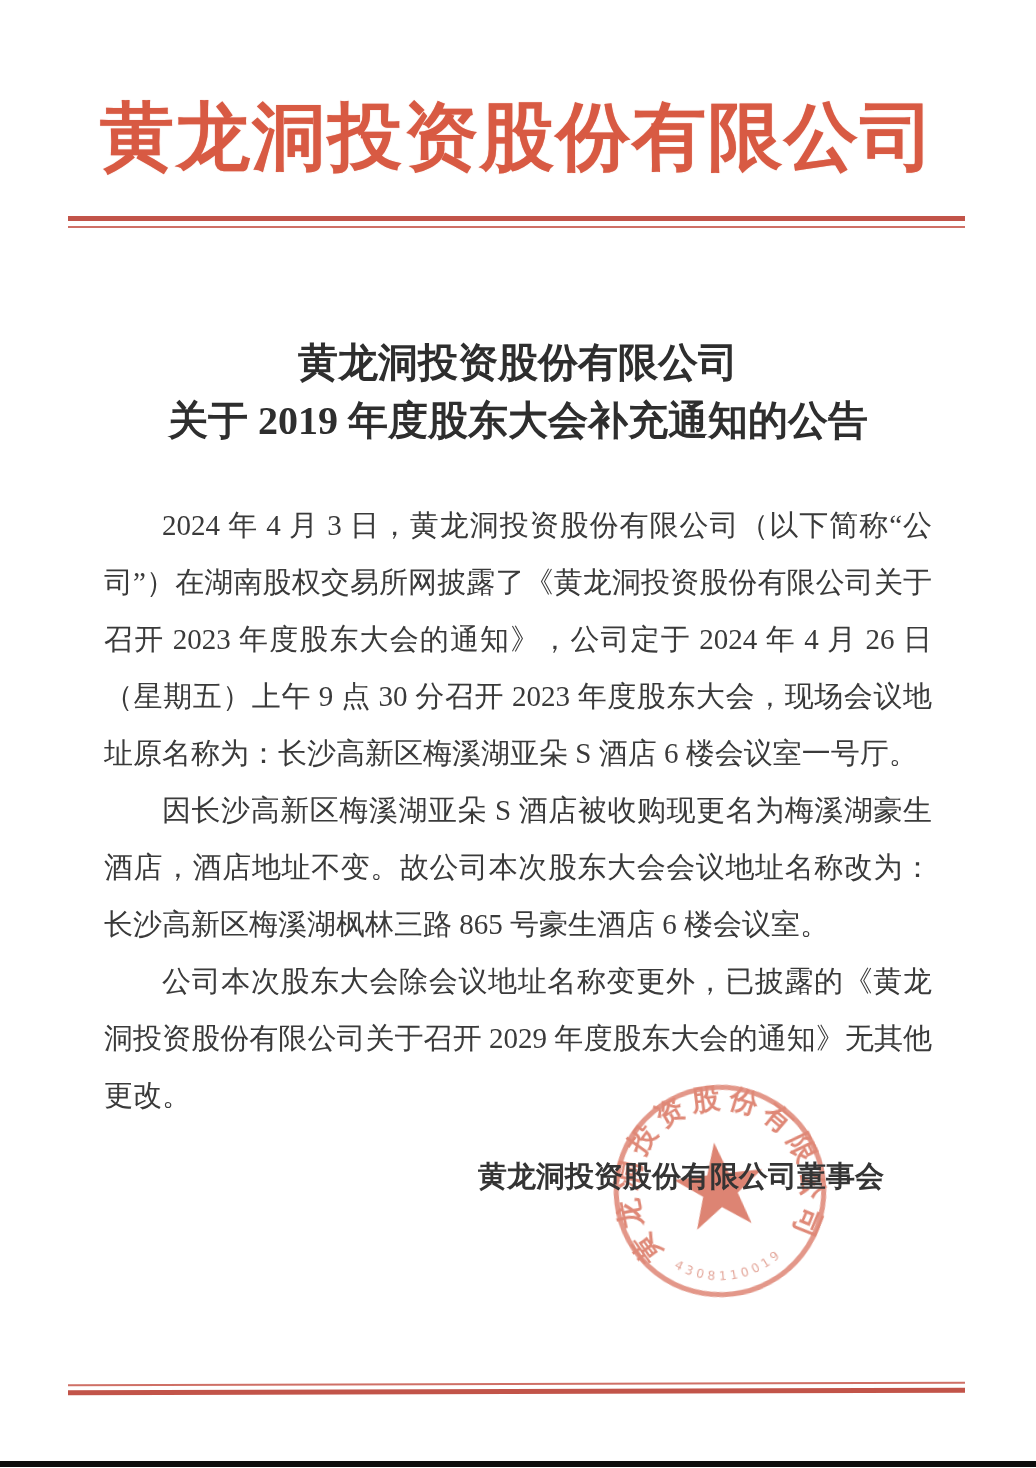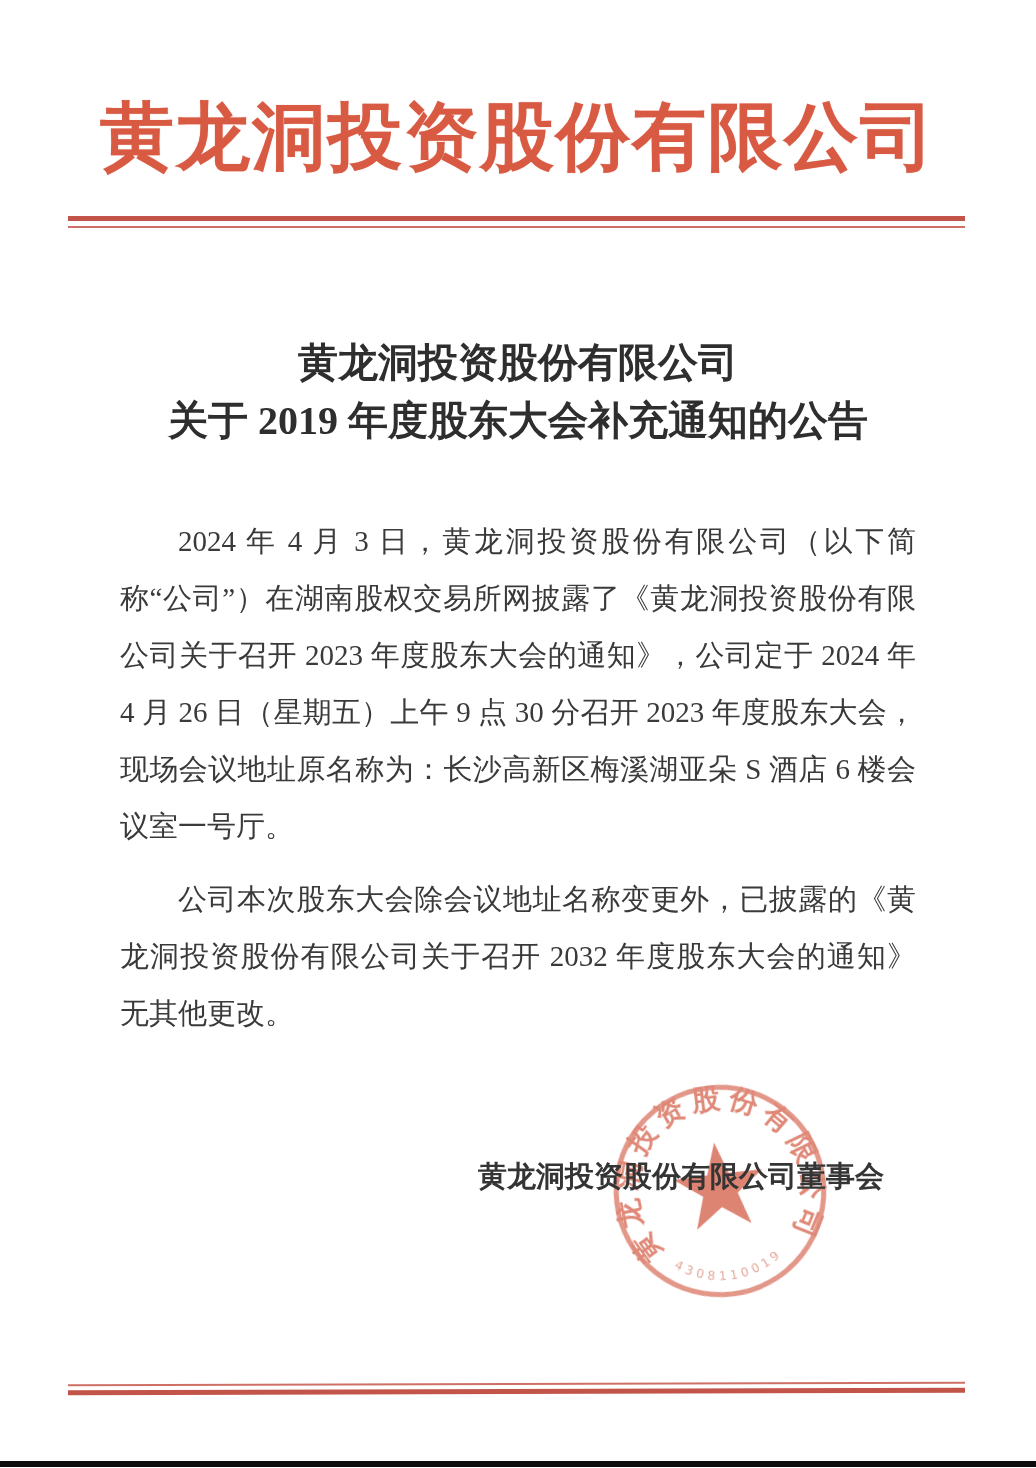--- a/index.html
+++ b/index.html
@@ -52,21 +52,21 @@
   .body-text {
     position: absolute;
     top: 497px;
     left: 104px;
     width: 828px;
     font-size: 29px;
     line-height: 57px;
     color: #3a3a3a;
     text-align: justify;
   }
-  .body-text p { margin: 16px; text-indent: 2em; }
+  .body-text p { margin: 0; text-indent: 2em; }
 
   
   .signature {
     position: absolute;
     top: 1151px;
     right: 152px;
     text-align: right;
     font-size: 29px;
     line-height: 50px;
     font-weight: 600;
@@ -121,21 +121,22 @@
   <div class="rule rule-a"></div>
   <div class="rule rule-b"></div>
 
   <div class="doc-title">
     <div>黄龙洞投资股份有限公司</div>
     <div>关于 2019 年度股东大会补充通知的公告</div>
   </div>
 
   <div class="body-text">
     <p>2024 年 4 月 3 日，黄龙洞投资股份有限公司（以下简称“公司”）在湖南股权交易所网披露了《黄龙洞投资股份有限公司关于召开 2023 年度股东大会的通知》，公司定于 2024 年 4 月 26 日（星期五）上午 9 点 30 分召开 2023 年度股东大会，现场会议地址原名称为：长沙高新区梅溪湖亚朵 S 酒店 6 楼会议室一号厅。</p>
-    <p>公司本次股东大会除会议地址名称变更外，已披露的《黄龙洞投资股份有限公司关于召开 2032 年度股东大会的通知》无其他更改。</p>
+    <p>因长沙高新区梅溪湖亚朵 S 酒店被收购现更名为梅溪湖豪生酒店，酒店地址不变。故公司本次股东大会会议地址名称改为：长沙高新区梅溪湖枫林三路 865 号豪生酒店 6 楼会议室。</p>
+    <p>公司本次股东大会除会议地址名称变更外，已披露的《黄龙洞投资股份有限公司关于召开 2029 年度股东大会的通知》无其他更改。</p>
   </div>
 
   <svg class="seal" viewBox="0 0 230 230" xmlns="http://www.w3.org/2000/svg">
     <circle cx="115" cy="115" r="102" fill="none" stroke="#dd8170" stroke-width="5"></circle>
     <path id="seal-arc" d="M 57,173 A 82 82 0 1 1 173,173" fill="none"></path>
     <path id="seal-num-arc" d="M 53,177 A 88 88 0 0 0 177,177" fill="none"></path>
     <text class="arc-text" text-anchor="middle">
       <textPath href="#seal-arc" startOffset="50%">黄龙洞投资股份有限公司</textPath>
     </text>
     <polygon points="115,67 125.6,98.4 158.8,98.8 132.1,118.6 142,150.2 115,131 88,150.2 97.9,118.6 71.2,98.8 104.4,98.4" fill="#d66a55"></polygon>

